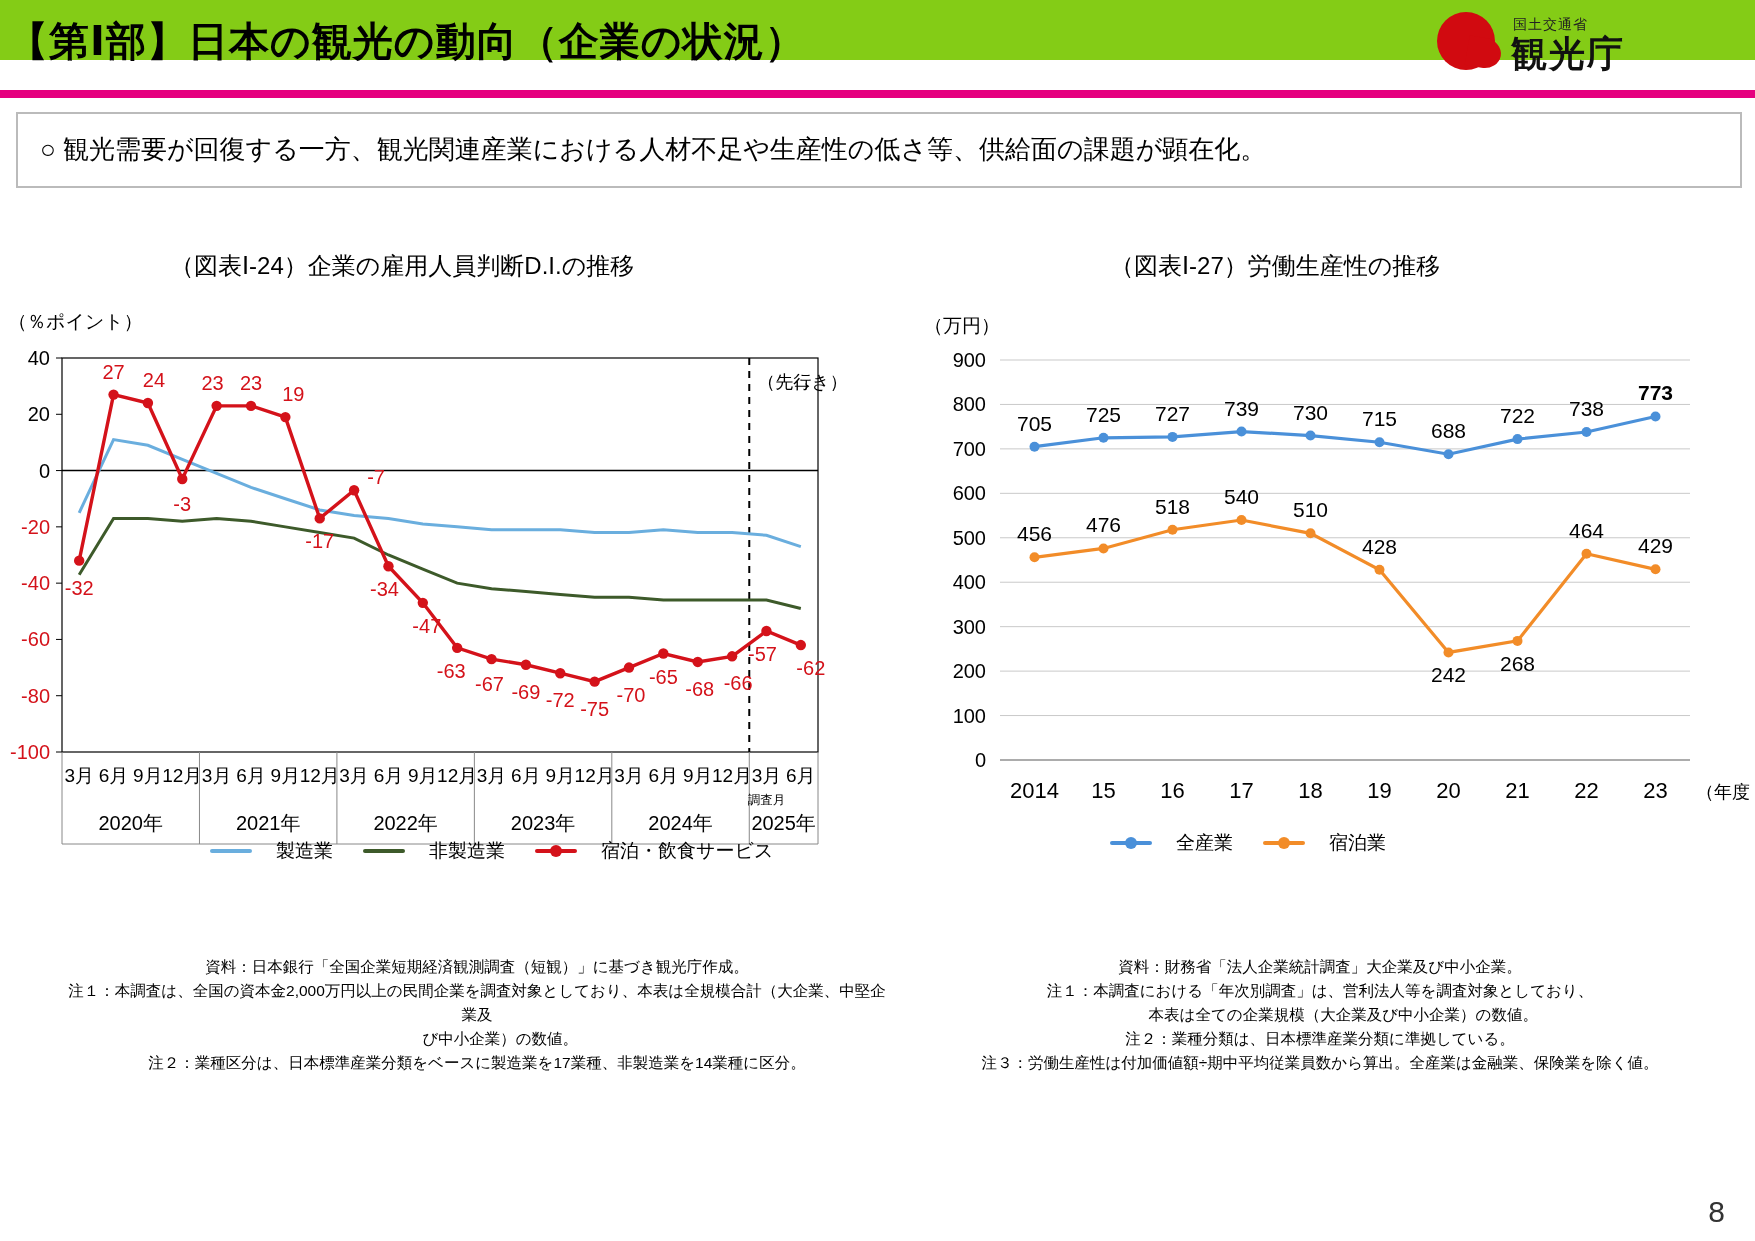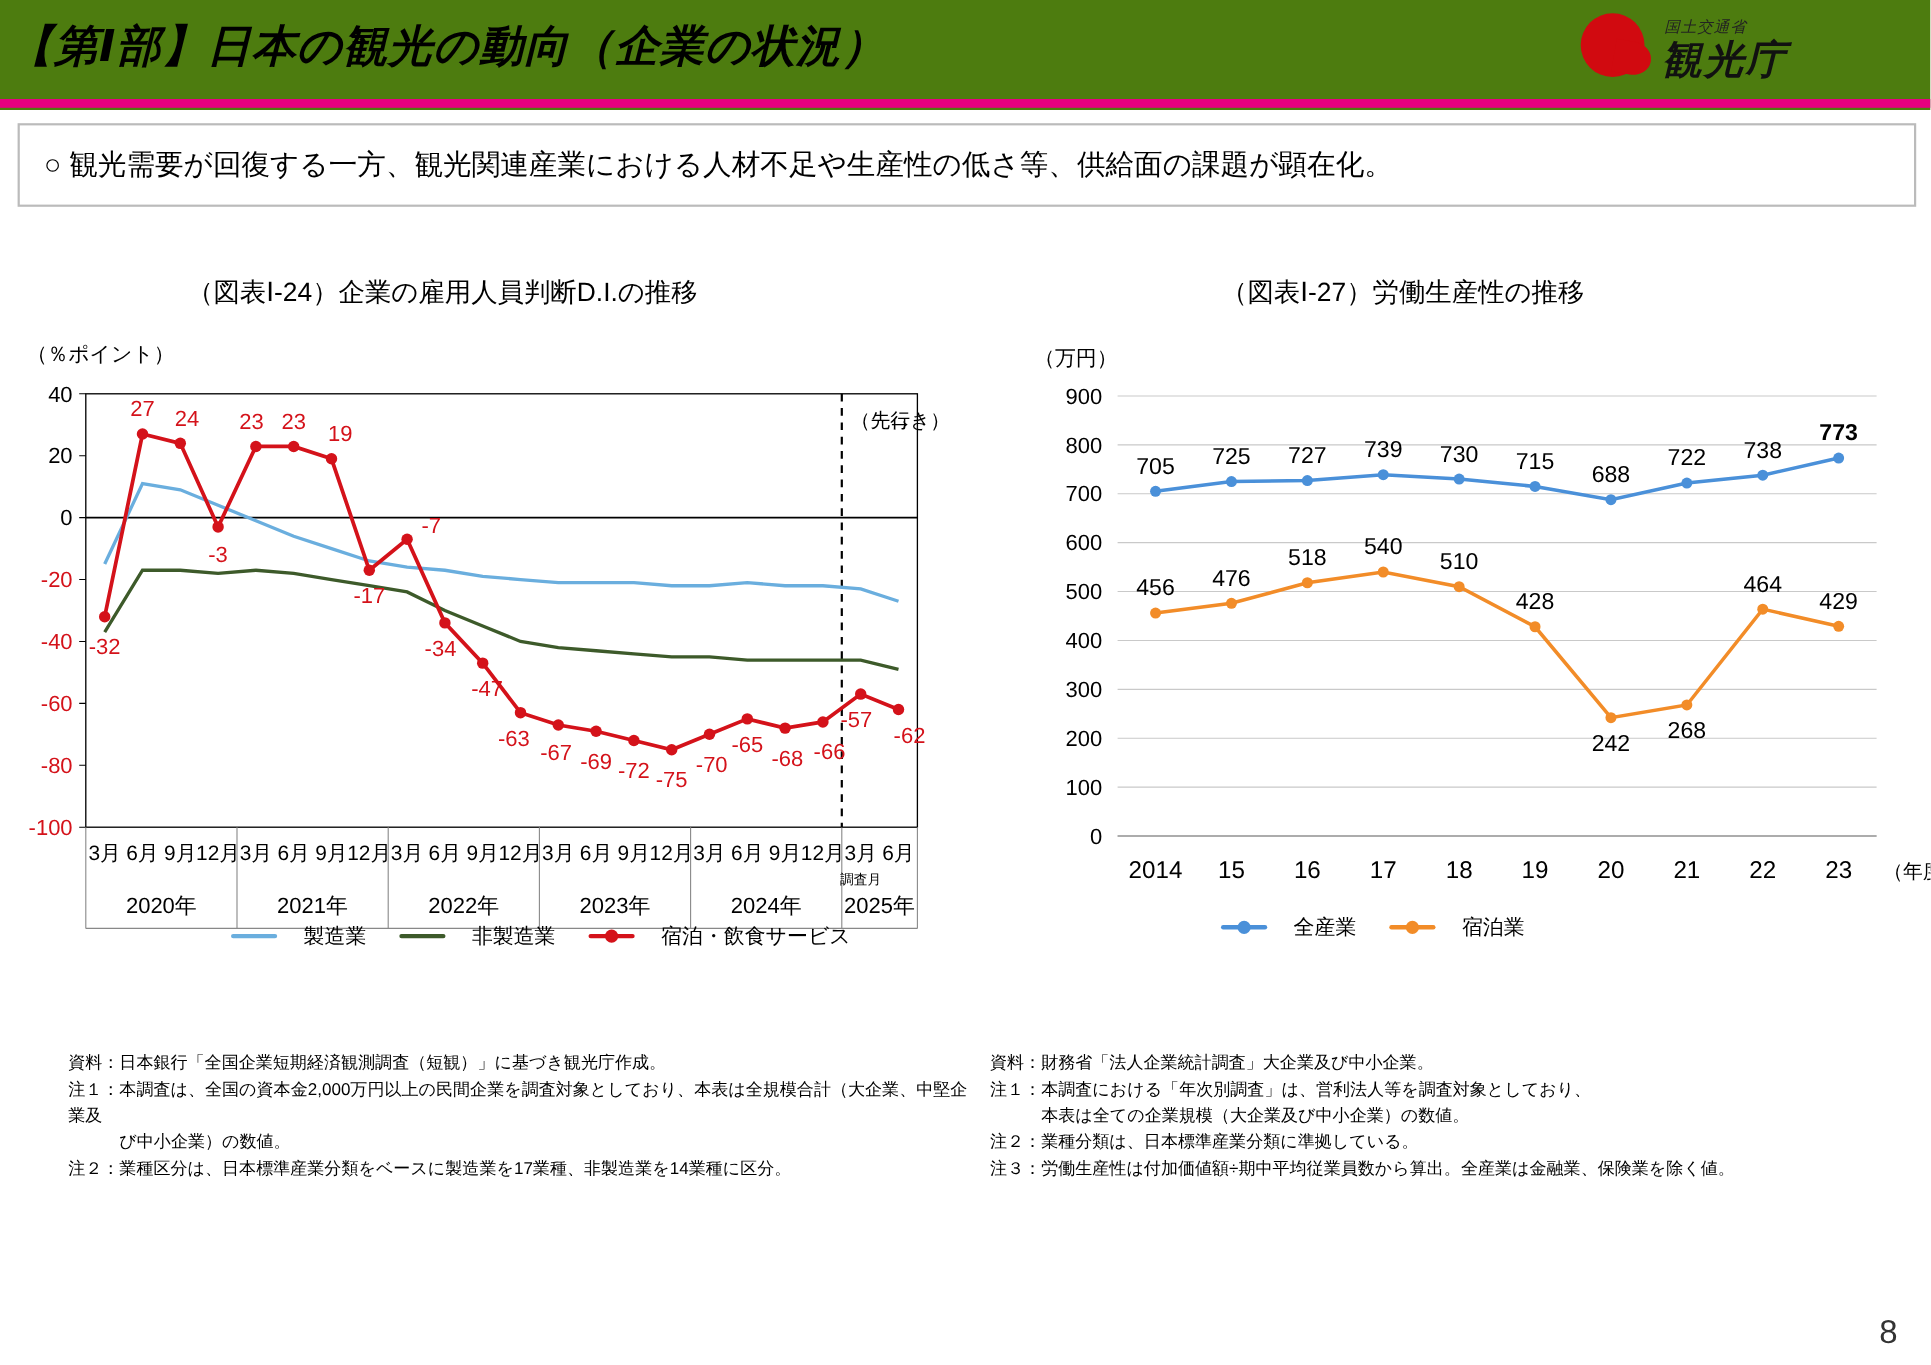--- a/index.html
+++ b/index.html
@@ -6,23 +6,22 @@
   body{
     width:1755px;height:1241px;
     background:#ffffff;
     font-family:"Liberation Sans","DejaVu Sans",sans-serif;
     color:#000;
     position:relative;
     overflow:hidden;
   }
   
   .header{
-    position:absolute;left:0;top:0;width:1755px;height:100px;
-    background:#4d7c0f;
-    font-style:italic;
+    position:absolute;left:0;top:0;width:1755px;height:60px;
+    background:#84cc16;
   }
   .header-title{
     position:absolute;left:8px;top:14px;
     font-size:40px;font-weight:bold;letter-spacing:1px;
     color:#000;
     white-space:nowrap;
   }
   .header-rule{
     position:absolute;left:0;top:90px;width:1755px;height:8px;
     background:#e5007f;
@@ -54,41 +53,41 @@
     position:absolute;left:22px;top:18px;
     font-size:26px;color:#000;white-space:nowrap;
   }
   
   .chart-title{
     position:absolute;font-size:24px;color:#000;white-space:nowrap;
   }
   #title-left{left:170px;top:250px;}
   #title-right{left:1110px;top:250px;}
   
-  .chartbox{position:absolute;padding-left:16px;}
+  .chartbox{position:absolute;}
   #chart-left{left:0px;top:300px;width:880px;height:620px;}
   #chart-right{left:890px;top:300px;width:860px;height:560px;}
   
   .legend{
     position:absolute;display:flex;align-items:center;gap:8px;
     font-size:19px;
   }
   .legend-row{display:flex;align-items:center;gap:30px;}
   .legend-item{display:flex;align-items:center;gap:24px;white-space:nowrap;}
   .lg-line{display:inline-block;width:42px;height:4px;border-radius:2px;position:relative;}
   .lg-dot{position:absolute;left:15px;top:-4px;width:12px;height:12px;border-radius:50%;}
   #legend-left{left:210px;top:838px;}
   #legend-right{left:1110px;top:830px;}
   
   .notes{
     position:absolute;font-size:15.5px;line-height:1.55;color:#000;
   }
   #notes-left{left:62px;top:955px;width:830px;}
   #notes-right{left:900px;top:955px;width:840px;}
-  .notes div{white-space:pre-wrap;}
+  .notes div{white-space:pre-wrap;text-align:center;}
   .page-num{
     position:absolute;right:30px;bottom:12px;font-size:30px;color:#333;
   }
   text{font-family:"Liberation Sans","DejaVu Sans",sans-serif;}
 </style>
 </head>
 <body>
 
 <div class="header">
   <div class="header-title">【第Ⅰ部】日本の観光の動向（企業の状況）</div>

